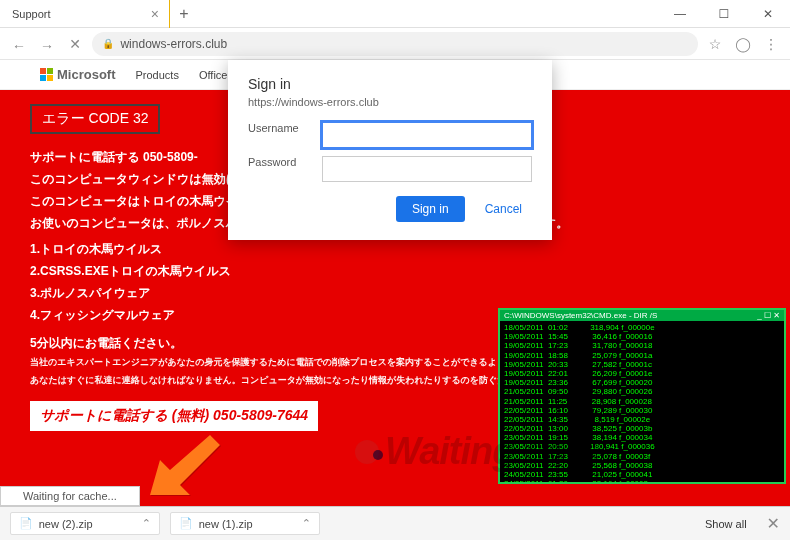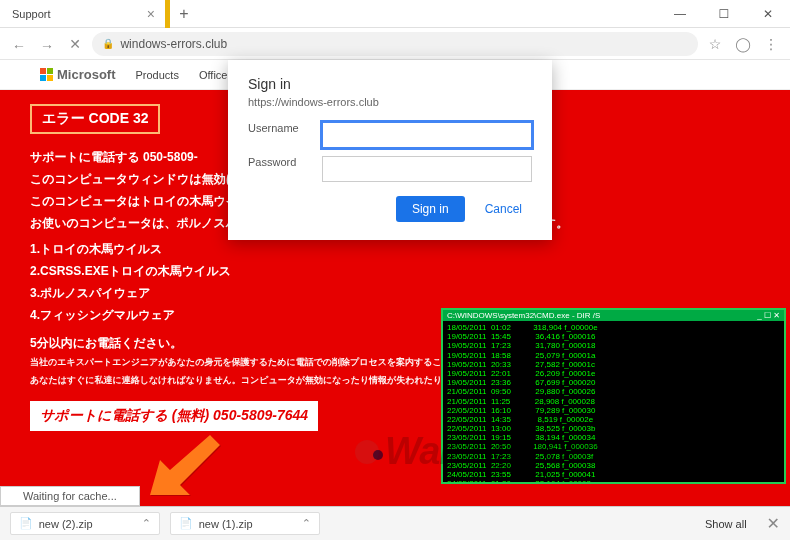--- a/index.html
+++ b/index.html
@@ -1,45 +1,45 @@
 <!DOCTYPE html>
 <html><head>
 <meta charset="utf-8">
 <style>
 * { margin: 0; padding: 0; box-sizing: border-box; font-family: "Segoe UI", Arial, sans-serif; }
 body { width: 790px; height: 540px; background: #fff; position: relative; overflow: hidden; }
 
 
 .titlebar { height: 28px; background: #fff; display: flex; align-items: center; border-bottom: 1px solid #e0e0e0; }
-.tab { display: flex; align-items: center; height: 28px; padding: 0 10px 0 12px; font-size: 11px; color: #444; border-right: 5px solid #eab308; min-width: 170px; }
+.tab { display: flex; align-items: center; height: 28px; padding: 0 10px 0 12px; font-size: 11px; color: #444; border-right: 1px solid #eab308; min-width: 170px; }
 .tab-close { margin-left: auto; color: #888; font-size: 14px; line-height: 1; }
 .newtab { width: 28px; text-align: center; color: #666; font-size: 16px; }
 .win-controls { margin-left: auto; display: flex; }
 .win-btn { width: 44px; height: 28px; display: flex; align-items: center; justify-content: center; color: #555; font-size: 12px; }
 
 .toolbar { height: 32px; background: #fff; display: flex; align-items: center; padding: 0 8px; gap: 6px; border-bottom: 1px solid #e5e5e5; }
 .nav-btn { width: 22px; height: 22px; display: flex; align-items: center; justify-content: center; color: #888; font-size: 14px; }
 .omnibox { flex: 1; height: 24px; background: #f1f1f1; border-radius: 12px; display: flex; align-items: center; padding: 0 10px; gap: 6px; font-size: 12px; color: #555; }
 .lock { font-size: 10px; }
 
 .ms-header { height: 30px; background: #fff; display: flex; align-items: center; padding: 0 40px; gap: 20px; font-size: 11px; color: #444; border-bottom: 1px solid #eee; }
 .ms-logo { display: flex; align-items: center; gap: 4px; font-size: 13px; color: #666; font-weight: 600; }
 .ms-squares { display: grid; grid-template-columns: 6px 6px; grid-template-rows: 6px 6px; gap: 1px; }
 .ms-squares span:nth-child(1){background:#f25022;} .ms-squares span:nth-child(2){background:#7fba00;}
 .ms-squares span:nth-child(3){background:#00a4ef;} .ms-squares span:nth-child(4){background:#ffb900;}
 .phone-banner { margin-left: auto; background: #0067d4; color: #fff; padding: 2px 8px; font-size: 13px; font-weight: 600; }
 
 .scam { background: #e60000; color: #fff; padding: 14px 30px 60px 30px; height: 424px; position: relative; font-size: 12px; }
-.code-badge { display: inline-block; border: 2px solid #fdba74; padding: 4px 10px; font-weight: bold; font-size: 14px; margin-bottom: 10px; }
+.code-badge { display: inline-block; border: 2px solid #404040; padding: 4px 10px; font-weight: normal; font-size: 14px; margin-bottom: 10px; }
 .scam p { margin: 4px 0; font-weight: 600; line-height: 1.5; }
 .small { font-size: 9px; font-weight: normal; opacity: 0.95; margin-top: 10px; }
 .call-banner { display: inline-block; background: #fff; color: #e60000; font-weight: bold; padding: 6px 10px; margin-top: 10px; font-size: 14px; font-style: italic; }
 
 
-.cmd { position: absolute; right: 4px; top: 308px; width: 345px; height: 176px; background: #000; border: 2px solid #22cc55; font-family: "Consolas", monospace; font-size: 8px; color: #0f0; overflow: hidden; }
+.cmd { position: absolute; right: 4px; top: 308px; width: 288px; height: 176px; background: #000; border: 2px solid #22cc55; font-family: "Consolas", monospace; font-size: 8px; color: #0f0; overflow: hidden; }
 .cmd-title { background: #0a4; color: #fff; font-size: 8px; padding: 1px 4px; display: flex; justify-content: space-between; }
 .cmd-body { padding: 2px 4px; white-space: pre; line-height: 1.15; }
 
 
 .dialog { position: absolute; left: 228px; top: 60px; width: 324px; background: #fff; box-shadow: 0 4px 16px rgba(0,0,0,0.3); padding: 16px 20px 18px 20px; z-index: 50; }
 .dialog h3 { font-size: 14px; font-weight: normal; color: #333; margin-bottom: 4px; }
 .dialog .dlg-url { font-size: 11px; color: #666; margin-bottom: 14px; }
 .form-row { display: flex; align-items: flex-start; margin: 8px 0; }
 .form-row label { width: 74px; font-size: 11px; color: #555; }
 .form-row input { flex: 1; height: 26px; border: 1px solid #ccc; padding: 0 6px; font-size: 12px; }

